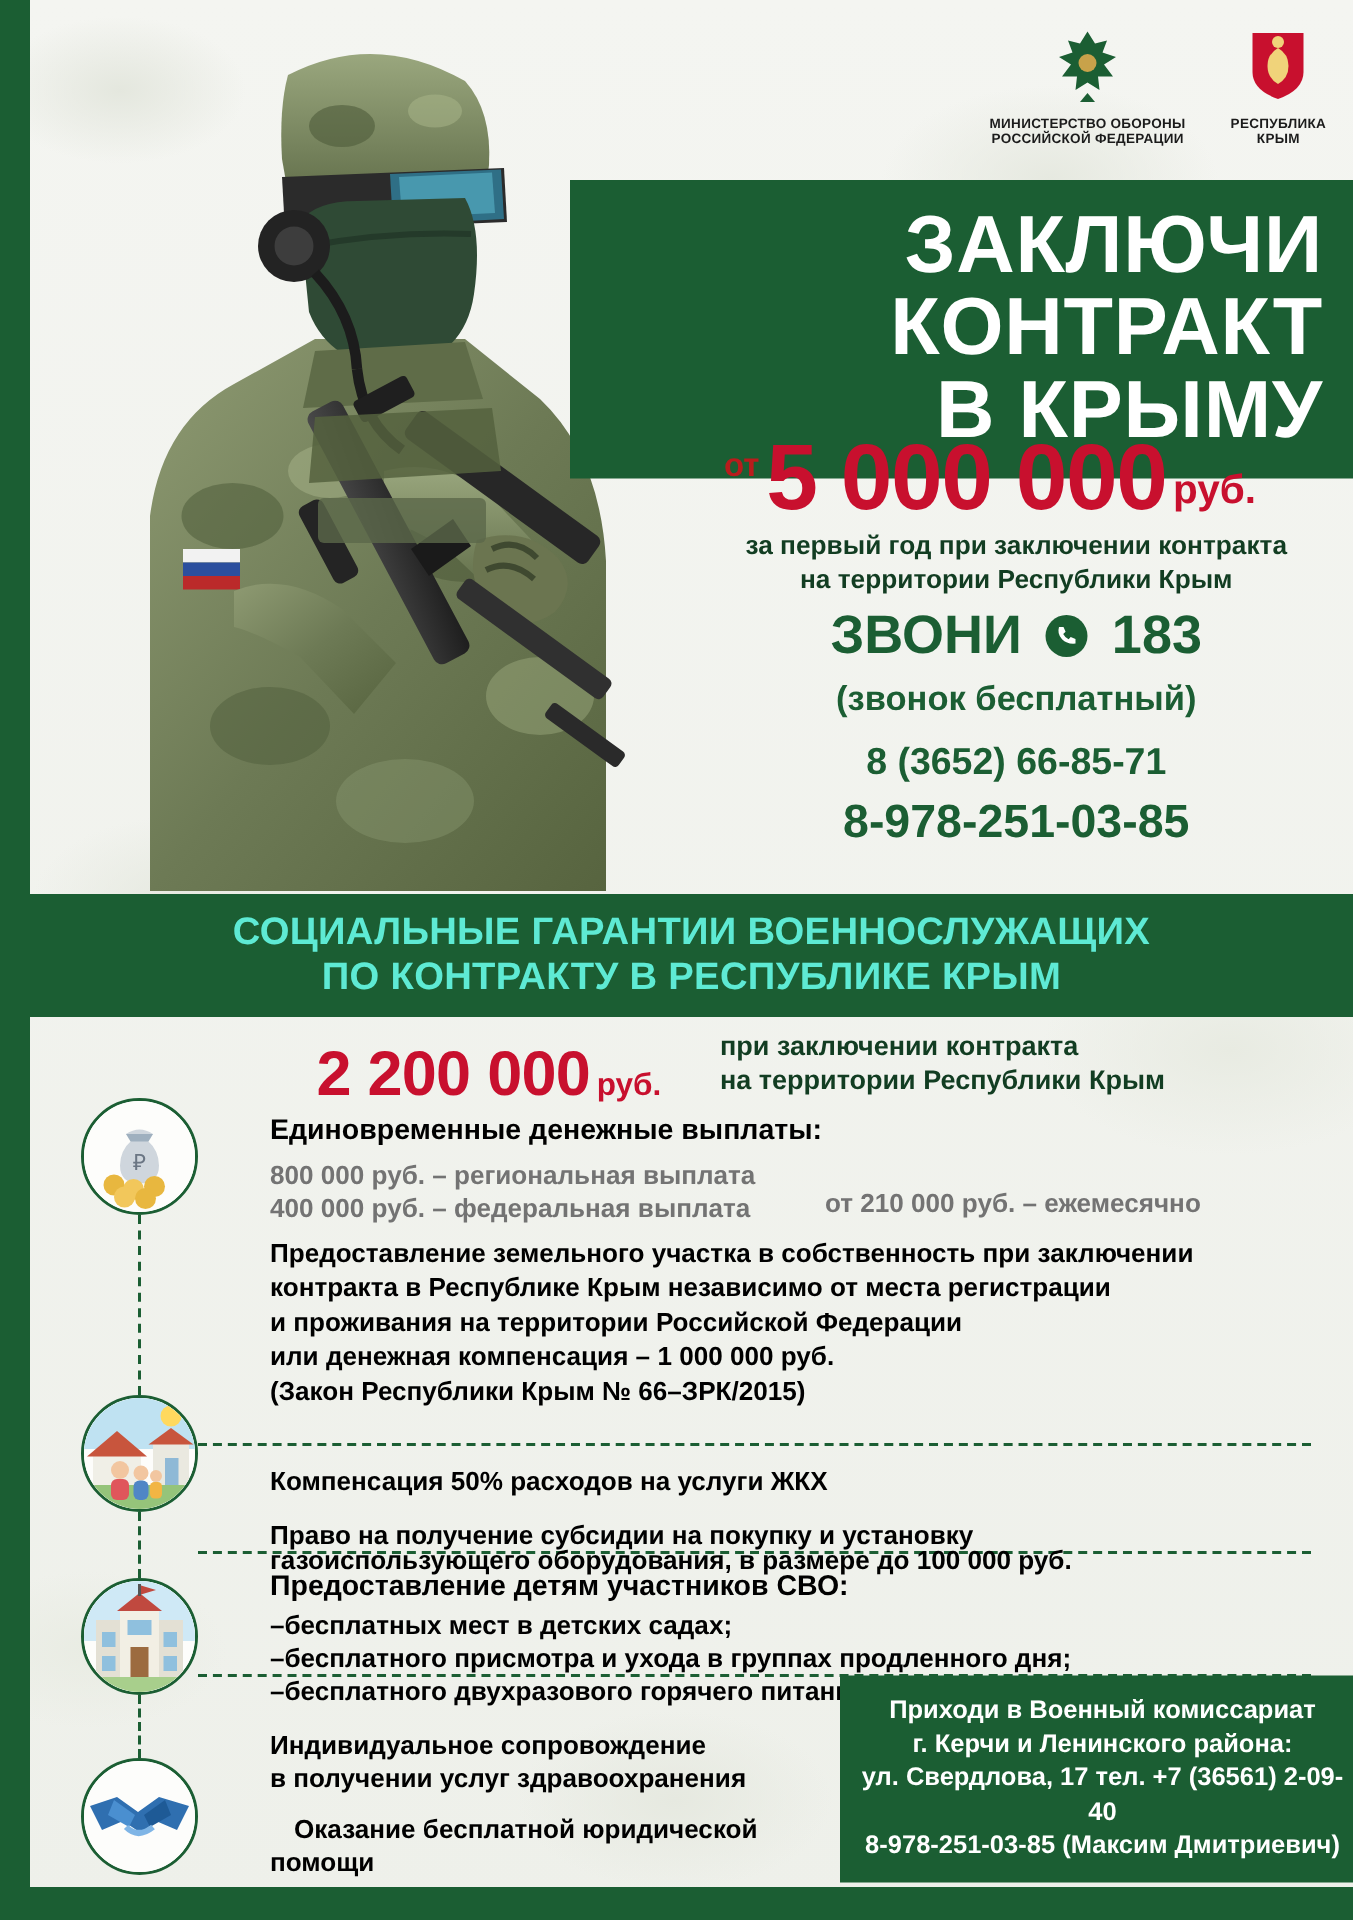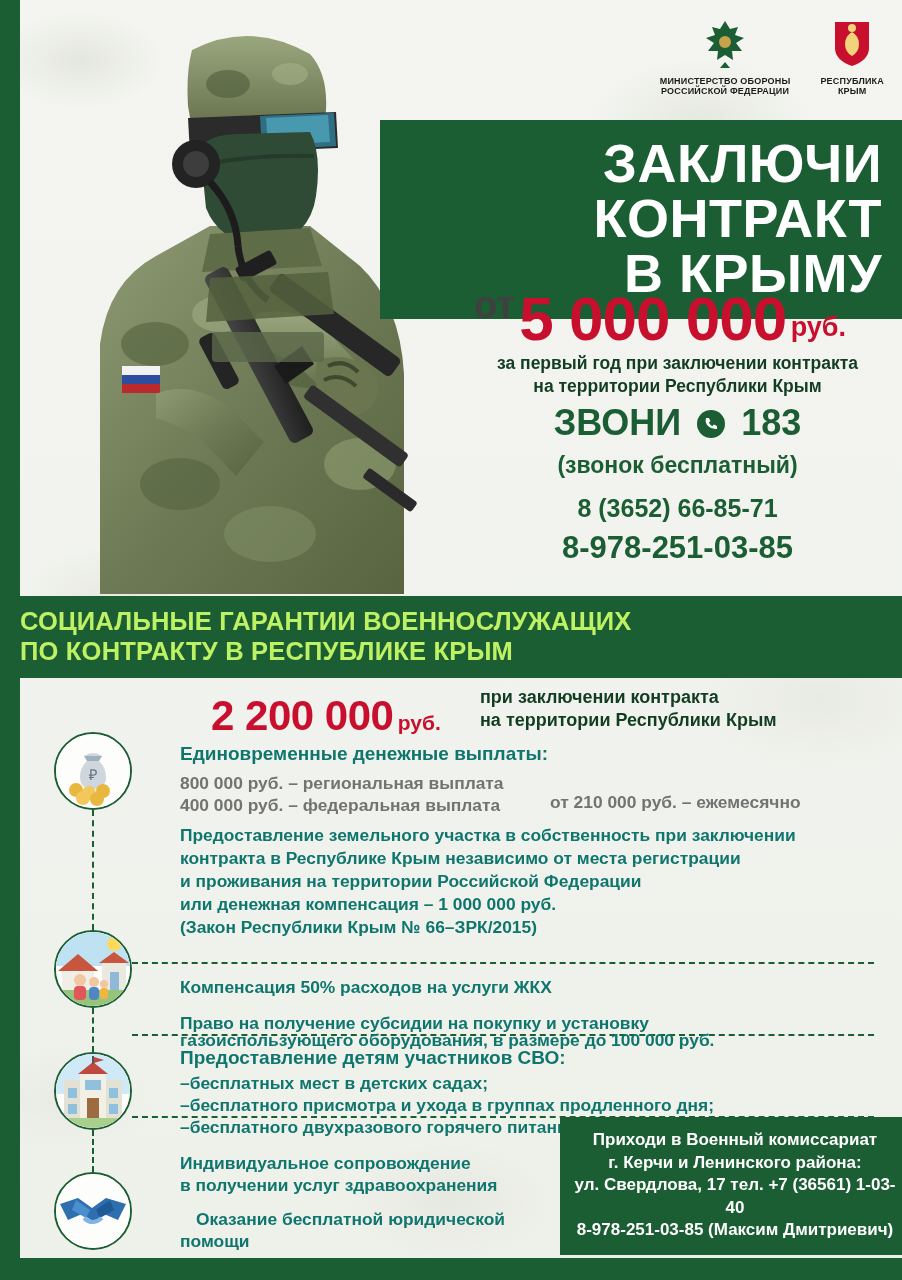--- a/index.html
+++ b/index.html
@@ -97,23 +97,23 @@
   .headline .l2 { display:block; }
 
   .money-row {
     position: absolute;
     left: 390px; top: 283px;
     width: 500px;
     text-align: center;
     white-space: nowrap;
   }
   .money-ot {
-    color: #404040;
-    font-weight: bold;
-    font-size: 38px;
+    color: #b91c1c;
+    font-weight: bold;
+    font-size: 22px;
     vertical-align: 22px;
   }
   .money-big {
     color: #c8102e;
     font-weight: bold;
     font-size: 62px;
     letter-spacing: -1px;
   }
   .money-rub {
     color: #c8102e;
@@ -179,23 +179,23 @@
     font-weight: bold;
     font-size: 31px;
   }
 
   
   .banner {
     position: absolute;
     left: 20px; top: 596px;
     width: 882px;
     background: #1b5e33;
-    color: #bef264;
+    color: #5eead4;
     padding: 10px 0 12px 0;
-    text-align: left;
+    text-align: center;
     font-weight: bold;
     font-size: 25.5px;
     line-height: 1.18;
     letter-spacing: .2px;
     box-sizing: border-box;
   }
 
   
   .benefits {
     position: absolute;
@@ -249,21 +249,21 @@
     height: 0;
   }
   .dash-vert {
     position: absolute;
     border-left: 2px dashed #1b5e33;
     width: 0;
   }
 
   .txt {
     position: absolute;
-    color: #0f766e;
+    color: #000000;
     font-size: 17.4px;
     line-height: 1.3;
     font-weight: bold;
   }
   .txt.red { color: #737373; }
 
   .bottom-card {
     position: absolute;
     left: 540px;
     top: 437px;
@@ -528,17 +528,17 @@
     <div class="txt" style="left:160px; top:436px;">–бесплатного двухразового горячего питания с 1 по 11 класс обучения</div>
 
     <div class="txt" style="left:160px; top:472px;">Индивидуальное сопровождение</div>
     <div class="txt" style="left:160px; top:494px;">в получении услуг здравоохранения</div>
     <div class="txt" style="left:160px; top:528px;margin-left:16px;">Оказание бесплатной юридической</div>
     <div class="txt" style="left:160px; top:550px;">помощи</div>
 
     <div class="bottom-card">
       <div>Приходи в Военный комиссариат</div>
       <div>г. Керчи и Ленинского района:</div>
-      <div>ул. Свердлова, 17 тел. +7 (36561) 1-03-40</div>
+      <div>ул. Свердлова, 17 тел. +7 (36561) 2-09-40</div>
       <div>8-978-251-03-85 (Максим Дмитриевич)</div>
     </div>
   </div>
 </div>
 
 </body></html>

